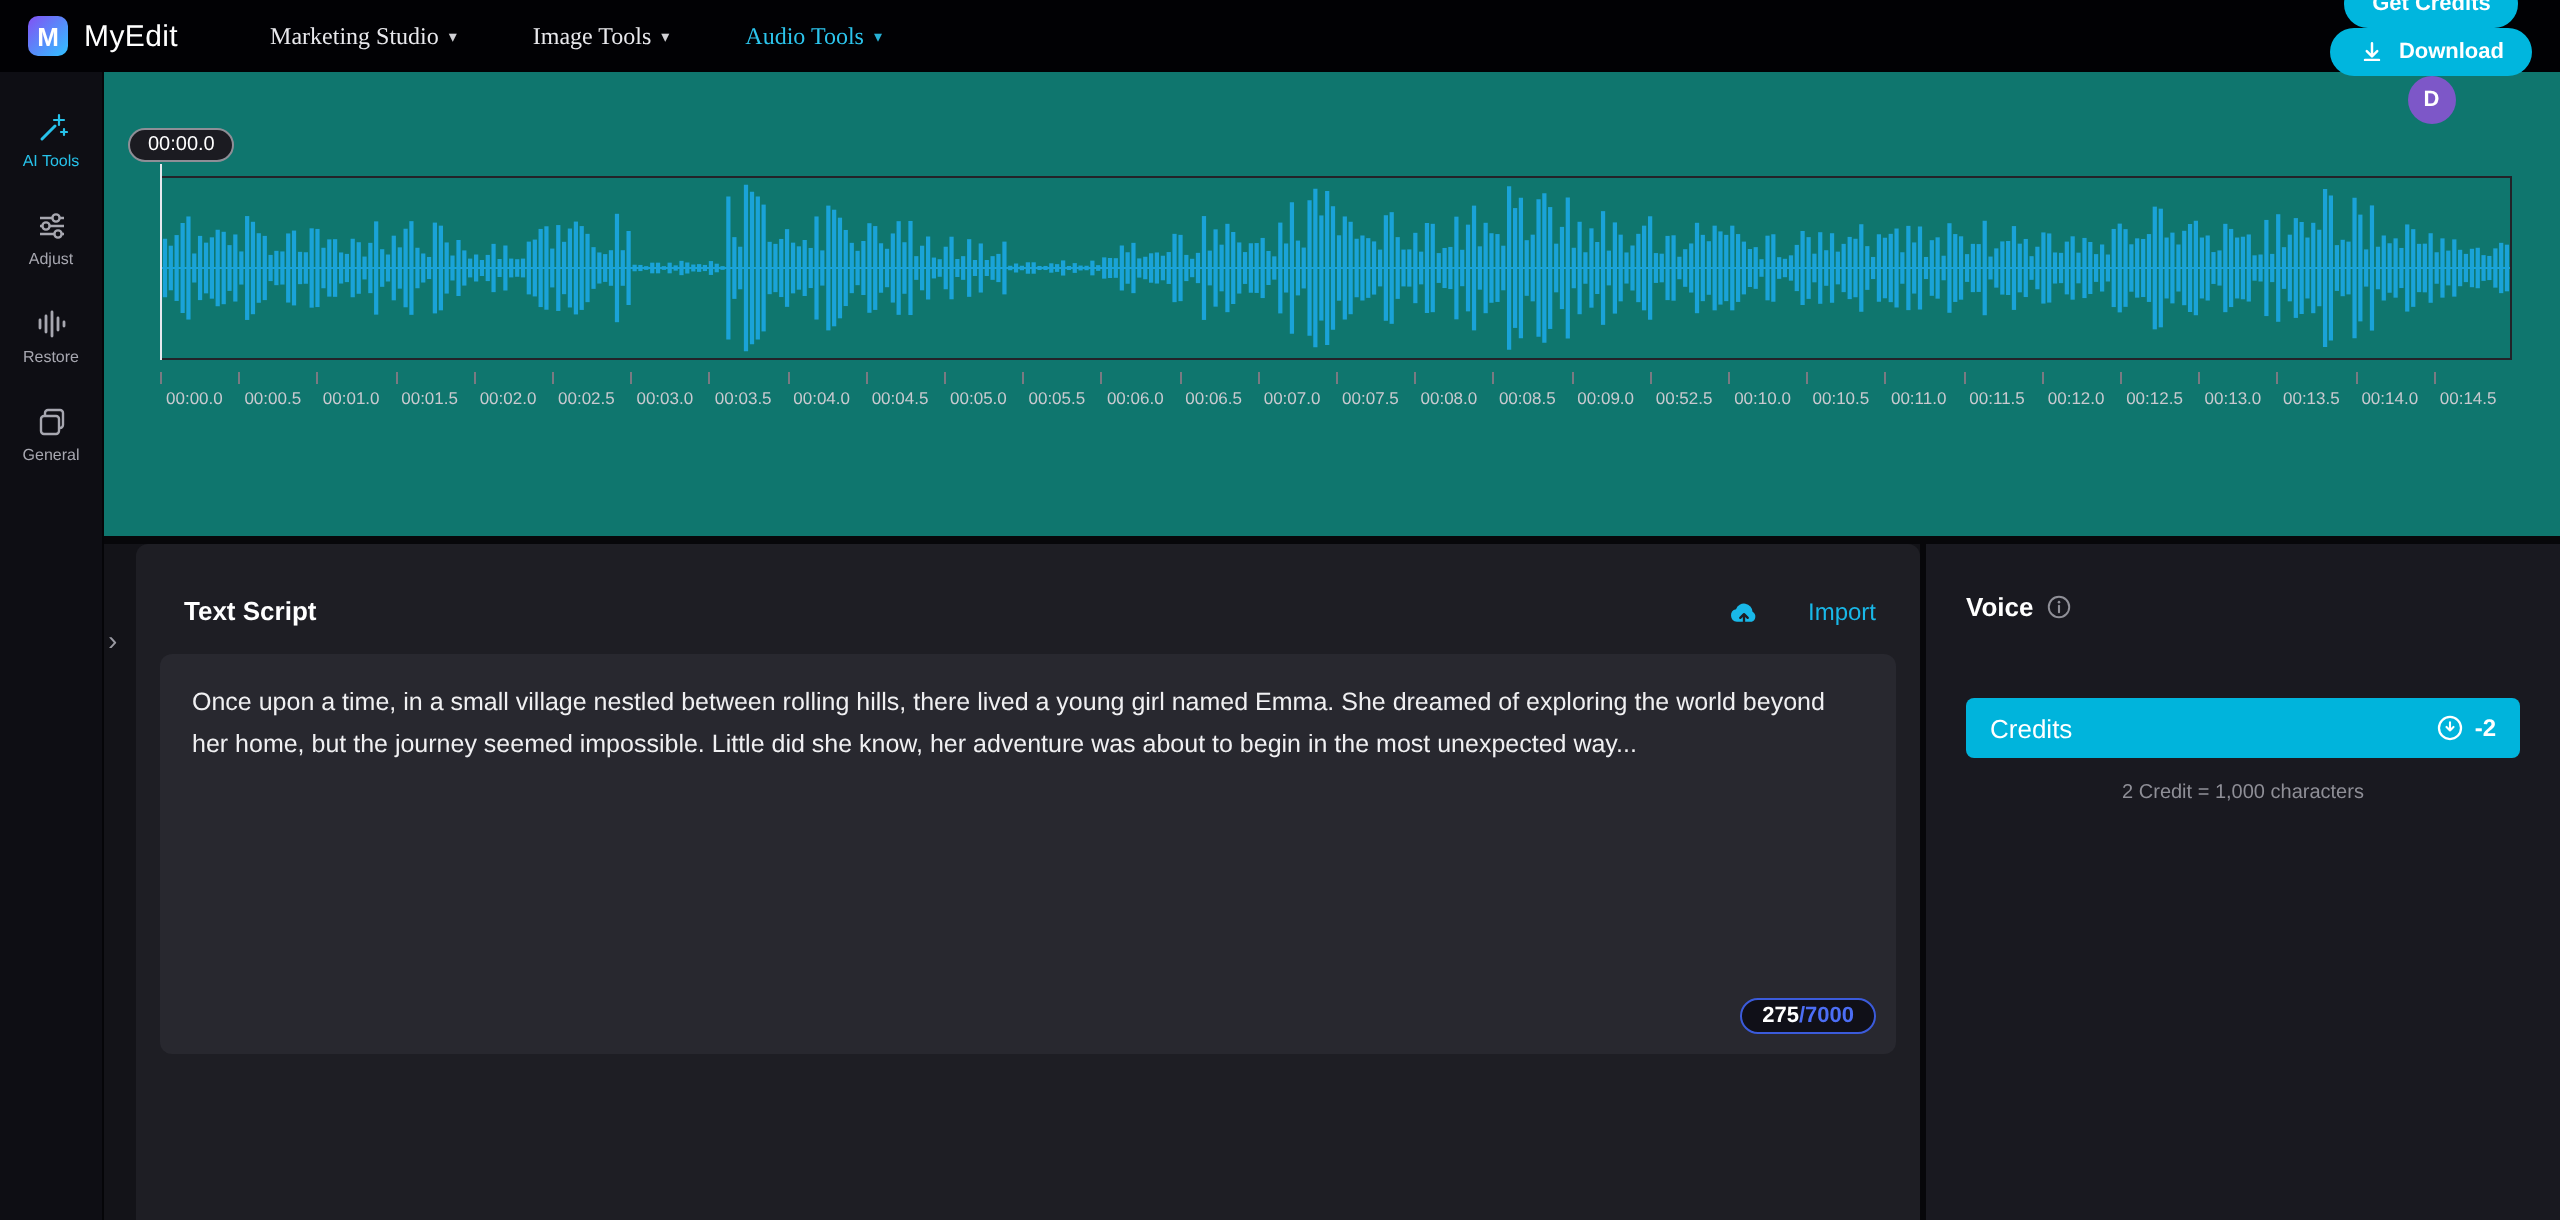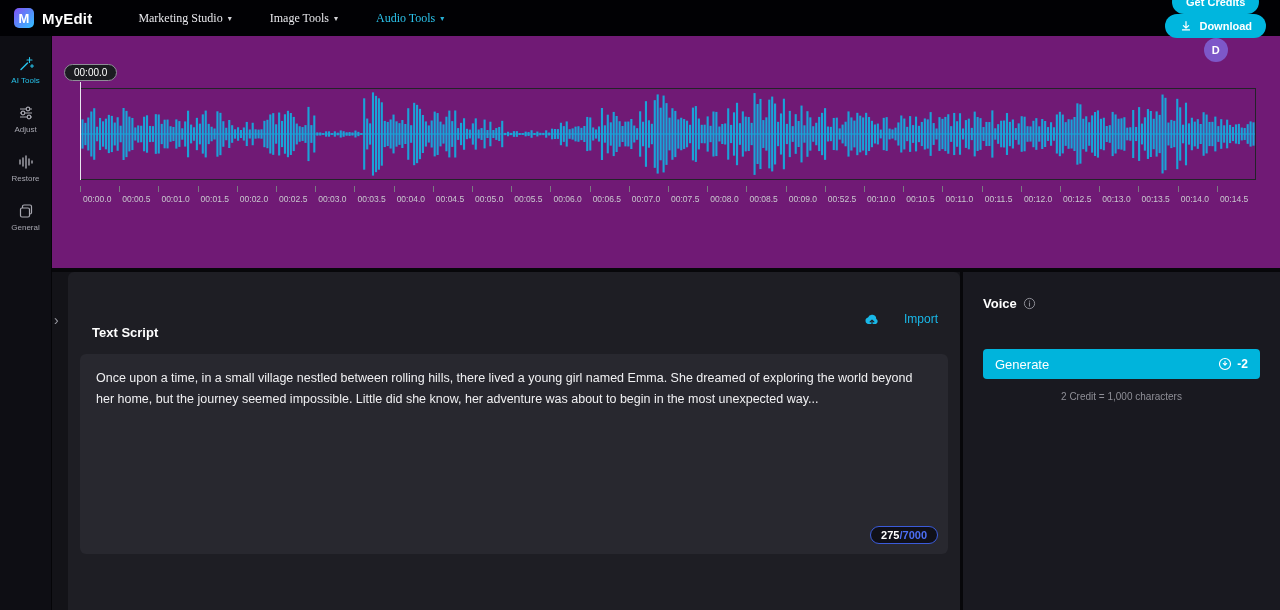--- a/index.html
+++ b/index.html
@@ -6,21 +6,21 @@
   html,body { width:1280px; height:610px; overflow:hidden; background:#0b0b0f;
               font-family:"Liberation Sans","DejaVu Sans",sans-serif; }
   svg { display:block; }
 
   
   .navbar { position:absolute; top:0; left:0; width:1280px; height:36px; background:#010104;
             display:flex; align-items:center; padding:0 14px; z-index:5; }
   .logo-mark { width:20px; height:20px; border-radius:5px;
                background:linear-gradient(135deg,#7a5cf5 10%,#38b6ff 90%);
                color:#fff; font-weight:700; font-size:13px; display:flex; align-items:center; justify-content:center; }
-  .brand { color:#fff; font-size:15px; font-weight:700; margin-left:8px; letter-spacing:.2px; }
+  .brand { color:#fff; font-size:15px; font-weight:400; margin-left:8px; letter-spacing:.2px; }
   .menus { display:flex; gap:38px; margin-left:46px;font-family:Liberation Serif, serif; }
   .menu { color:#e8e8ec; font-size:12px; cursor:pointer; display:flex; align-items:center; gap:5px; }
   .menu.active { color:#2cc4ec; }
   .chev { font-size:8px; opacity:.9; }
   .nav-right { margin-left:auto; display:flex; align-items:center; gap:0;flex-direction:column; }
   .credits { display:flex; align-items:center; gap:6px; color:#fff; font-size:12px; }
   .pill-btn { height:24px; border:none; border-radius:13px; background:#00b6de; color:#fff;
               font-size:11px; font-weight:700; padding:0 14px; display:flex; align-items:center;
               gap:6px; cursor:pointer; font-family:inherit; }
   .avatar { width:24px; height:24px; border-radius:50%; background:#7d57c8; color:#fff; font-size:11px;
@@ -28,42 +28,42 @@
 
   
   .sidebar { position:absolute; top:36px; left:0; width:52px; height:574px; background:#0e0e14;
              border-right:1px solid #050508; display:flex; flex-direction:column; padding-top:10px; }
   .side-item { display:flex; flex-direction:column; align-items:center; gap:4px; padding:10px 0;
                color:#a7a7b0; cursor:pointer; }
   .side-item.active { color:#27c2ea; }
   .side-item .lbl { font-size:8px; }
 
   
-  .player-section { position:absolute; top:36px; left:52px; right:0; height:236px; background:#701a75;
+  .player-section { position:absolute; top:36px; left:52px; right:0; height:236px; background:#0f766e;
                     border-bottom:4px solid #07070a; }
   .playhead-badge { position:absolute; left:12px; top:28px; background:#1b1b21; border:1px solid #8e8e96;
                     border-radius:10px; color:#fff; font-size:10px; padding:2px 9px; z-index:3; }
   .playhead-line { position:absolute; left:28px; top:46px; width:1px; height:98px; background:#e8e8ee; z-index:2; }
   .wave-wrap { position:absolute; left:28px; right:24px; top:52px; height:92px; border:1px solid #232329; }
   .wave-wrap svg { width:100%; height:100%; }
   .ruler { position:absolute; left:28px; right:24px; top:150px; height:20px; display:flex; }
   .tick { flex:1; position:relative; padding:8px 0 0 3px; font-size:8.5px; color:#c9c9cf; white-space:nowrap; overflow:visible; }
   .tick::before { content:''; position:absolute; left:0; top:0; width:1px; height:6px; background:#7a7a82; }
   .controls { position:absolute; left:28px; top:186px; display:flex; align-items:center; gap:10px; }
   .ctrl { width:30px; height:30px; border-radius:6px; border:1.5px solid #85858d; background:transparent;
           display:flex; align-items:center; justify-content:center; cursor:pointer; }
   .time { color:#fff; font-size:13px; margin-left:8px; }
 
   
   .bottom { position:absolute; top:272px; left:52px; right:0; bottom:0; background:#131318; display:flex; }
   .gutter { width:16px; position:relative; }
   .chevbtn { position:absolute; top:40px; left:2px; color:#9a9aa2; font-size:14px; cursor:pointer; }
   .script-panel { flex:1; background:#1e1e24; position:relative; border-radius:6px 6px 0 0; }
   .panel-head { display:flex; align-items:center; justify-content:space-between; padding:26px 22px 0 24px; }
-  .panel-title { color:#fff; font-size:13px; font-weight:700;margin-top:27px; }
+  .panel-title { color:#fff; font-size:13px; font-weight:700; }
   .import { display:flex; align-items:center; gap:24px; background:transparent; border:none; color:#19b8e8;
             font-size:12px; cursor:pointer; font-family:inherit; }
   .ta-wrap { position:relative; margin:14px 12px 0 12px; height:200px; }
   .ta-wrap textarea { width:100%; height:100%; background:#28282f; border:none; border-radius:6px; resize:none;
                       padding:14px 16px; color:#f0f0f2; font-size:12.5px; line-height:1.65;
                       font-family:"Liberation Sans","DejaVu Sans",sans-serif; outline:none; }
   .count-badge { position:absolute; right:10px; bottom:10px; background:#101018; border:1px solid #3b5bdb;
                  border-radius:12px; padding:2px 10px; font-size:11px; display:flex; }
   .count-badge .count { color:#fff; font-weight:700; }
   .count-badge .limit { color:#4c6ef5; font-weight:700; }
@@ -628,21 +628,21 @@
   <div class="voice-panel">
     <div class="voice-head">
       <span>Voice</span>
       <svg width="13" height="13" viewBox="0 0 16 16">
         <circle cx="8" cy="8" r="6.3" fill="none" stroke="#8f8f97" stroke-width="1.2"></circle>
         <circle cx="8" cy="5" r="0.8" fill="#8f8f97"></circle>
         <path d="M8 7.2v4" stroke="#8f8f97" stroke-width="1.3" stroke-linecap="round"></path>
       </svg>
     </div>
     <button class="generate">
-      <span>Generate</span>
+      <span>Credits</span>
       <span class="cost">
         <svg width="14" height="14" viewBox="0 0 16 16">
           <circle cx="8" cy="8" r="6.3" fill="none" stroke="#fff" stroke-width="1.3"></circle>
           <path d="M8 4.8v4.6M6 7.4 8 9.4l2-2" stroke="#fff" stroke-width="1.2" fill="none" stroke-linecap="round" stroke-linejoin="round"></path>
         </svg>
         <span>-2</span>
       </span>
     </button>
     <div class="credit-note">2 Credit = 1,000 characters</div>
   </div>

